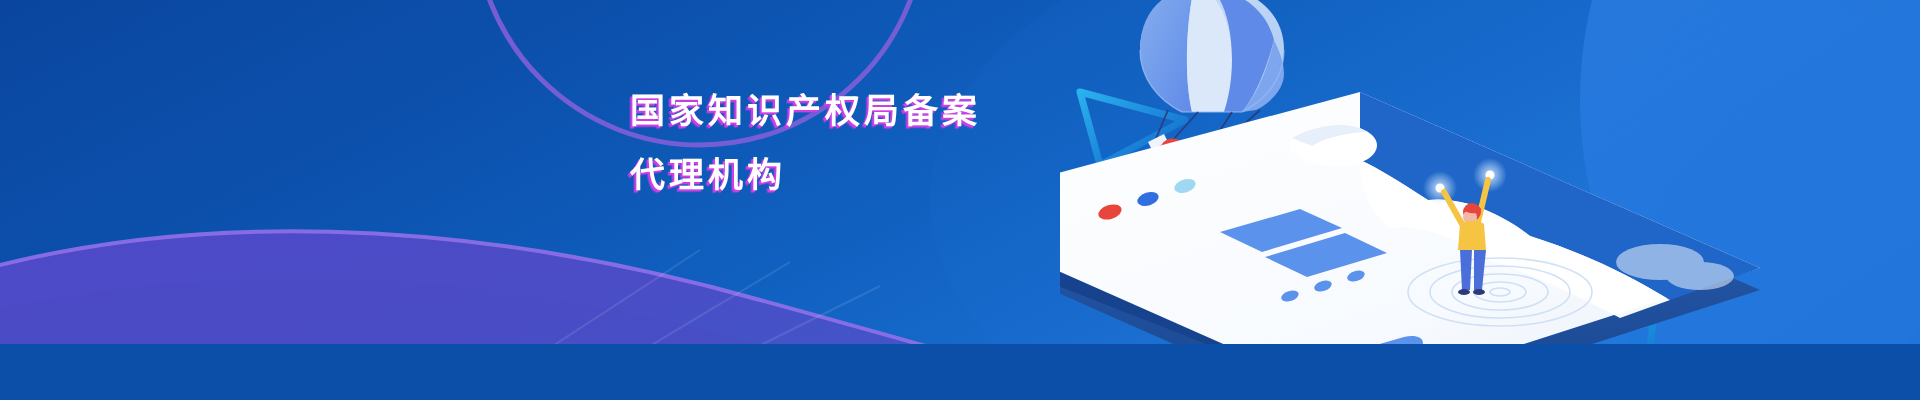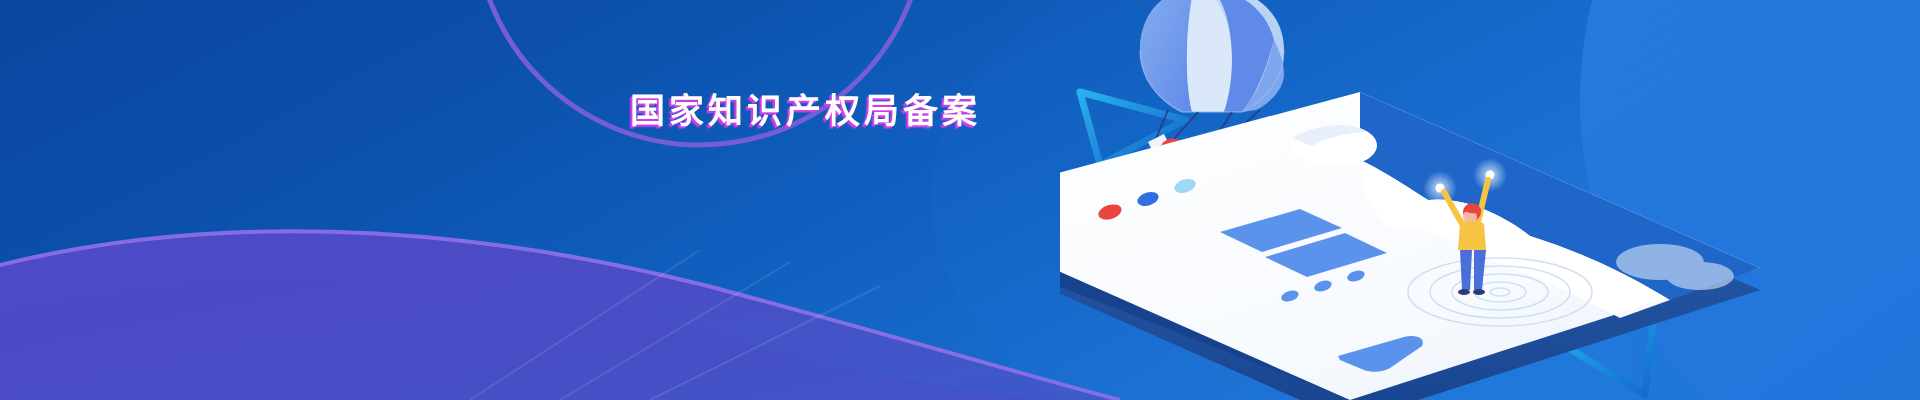--- a/index.html
+++ b/index.html
@@ -6,21 +6,21 @@
   * { margin:0; padding:0; box-sizing:border-box; }
   html, body {
     width:1920px; height:400px;
     overflow:hidden;
     background:#0b4fa8;
     font-family:"Liberation Sans","DejaVu Sans",sans-serif;
   }
 
   .banner {
     position:relative;
-    width:1920px; height:400px;
+    width:1920px; height:344px;
     overflow:hidden;
     background:linear-gradient(115deg,#0a46a0 0%,#0c51ad 28%,#0f5bbb 55%,#1668c8 78%,#1c72d4 100%);
   }
 
   
   .bg-svg { position:absolute; inset:0; width:1920px; height:400px; display:block; }
 
   
   .illus-svg { position:absolute; left:1060px; top:0; width:860px; height:400px; display:block; }
 
@@ -236,16 +236,17 @@
       <path d="M 400 224 C 404 220 420 220 424 224 L 426 250 L 398 250 Z" fill="#f5c442"></path>
       <path d="M 400 250 L 412 250 L 410 290 L 402 290 Z" fill="#4a6fd8"></path>
       <path d="M 414 250 L 426 250 L 422 290 L 414 290 Z" fill="#4a6fd8"></path>
       <ellipse cx="404" cy="292" rx="6" ry="3" fill="#2c3a7a"></ellipse>
       <ellipse cx="419" cy="292" rx="6" ry="3" fill="#2c3a7a"></ellipse>
     </g>
   </svg>
 
   <div class="text-block">
     <div class="headline">国家知识产权局备案</div>
+    <div class="headline">代理机构</div>
   </div>
 
 
 </div>
 
 </body></html>

